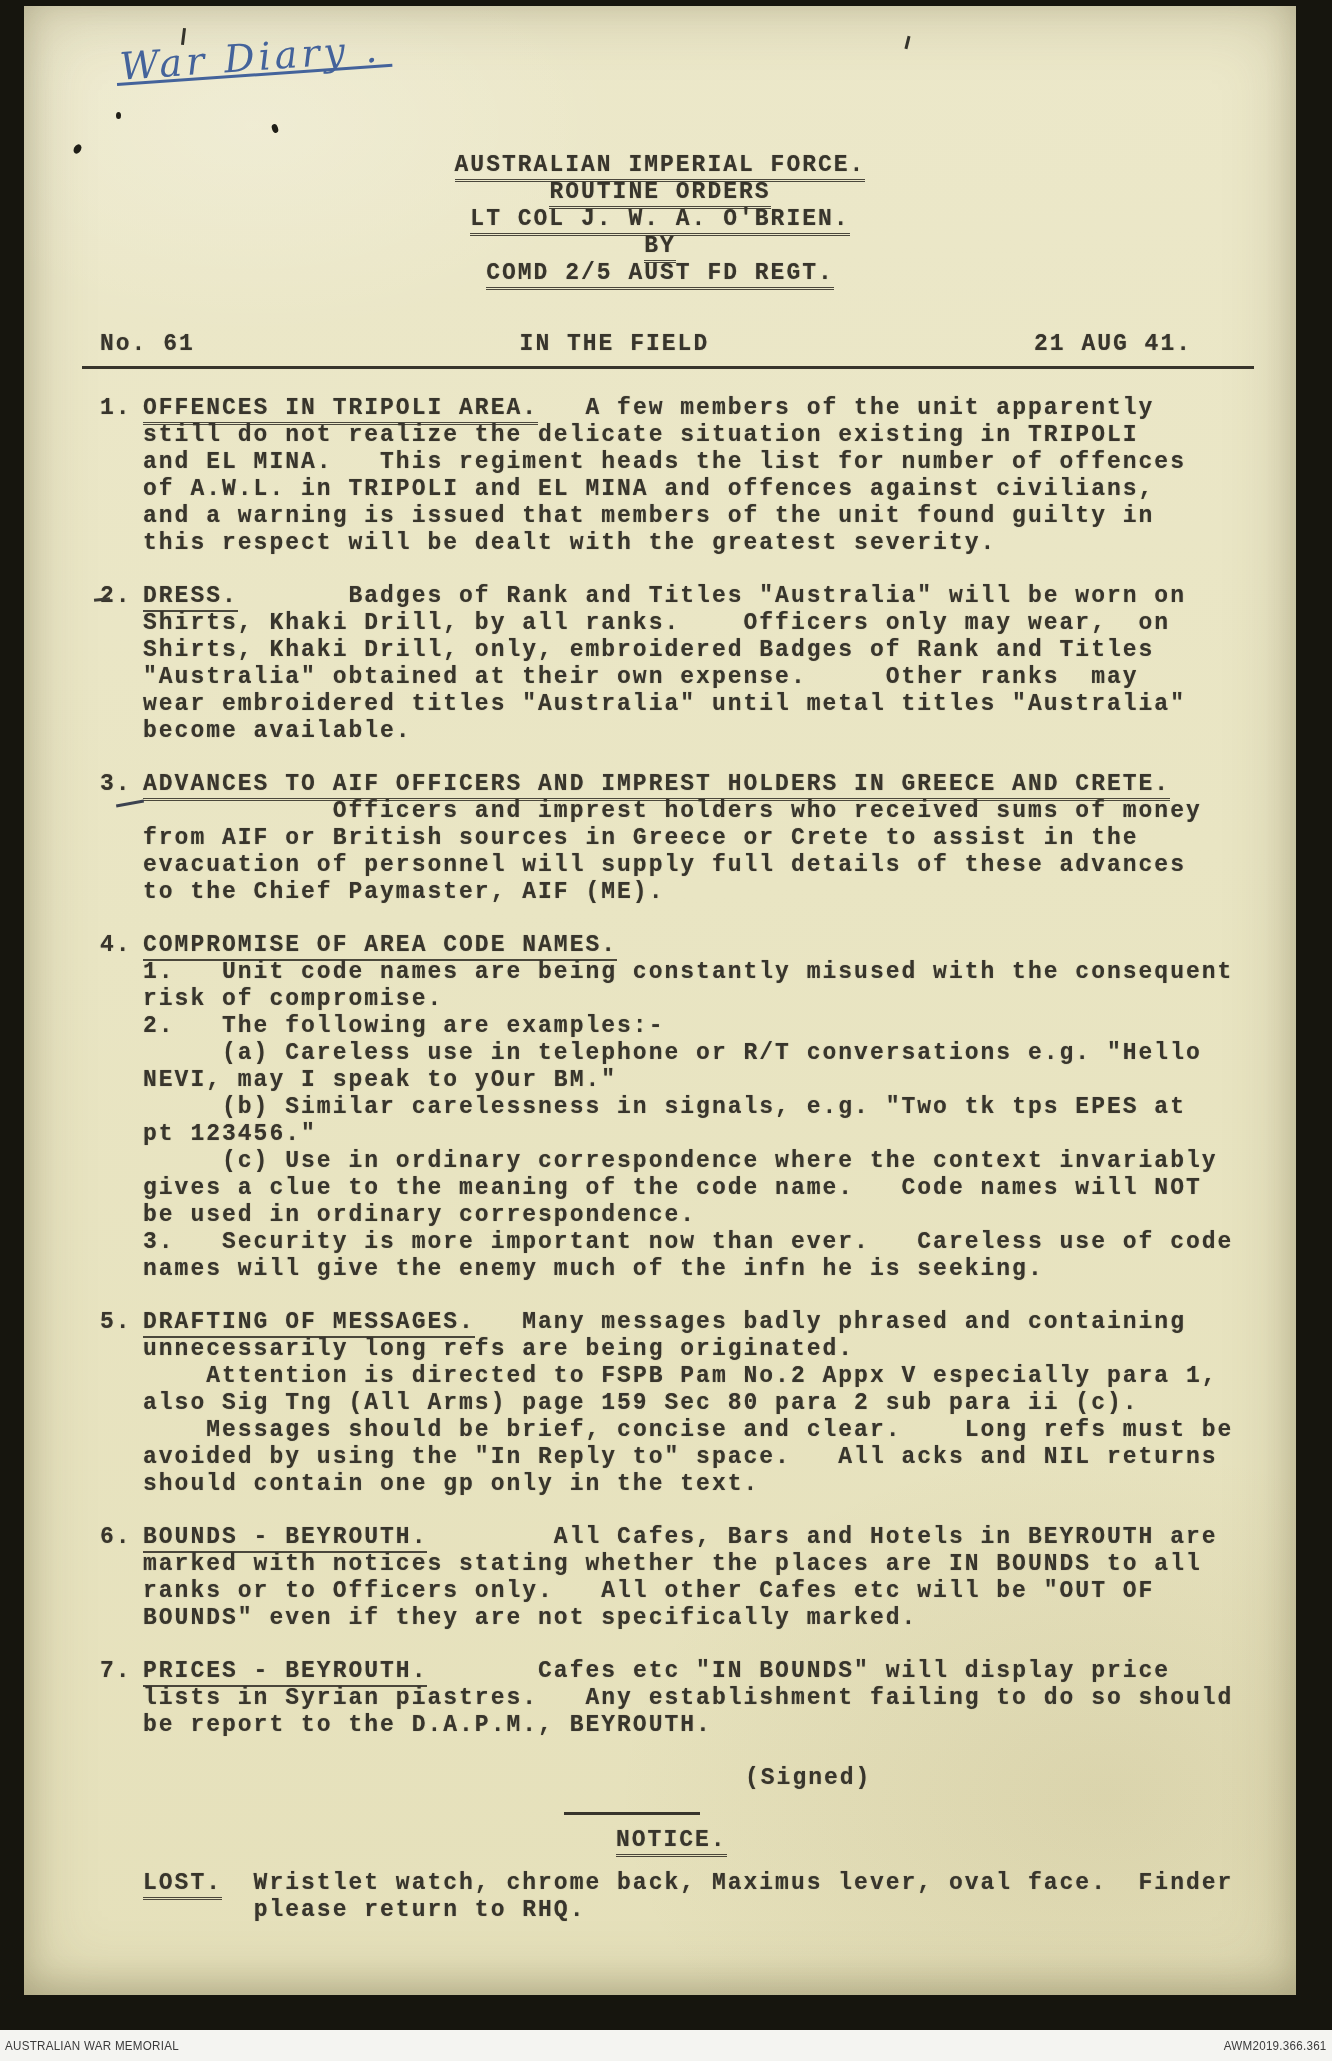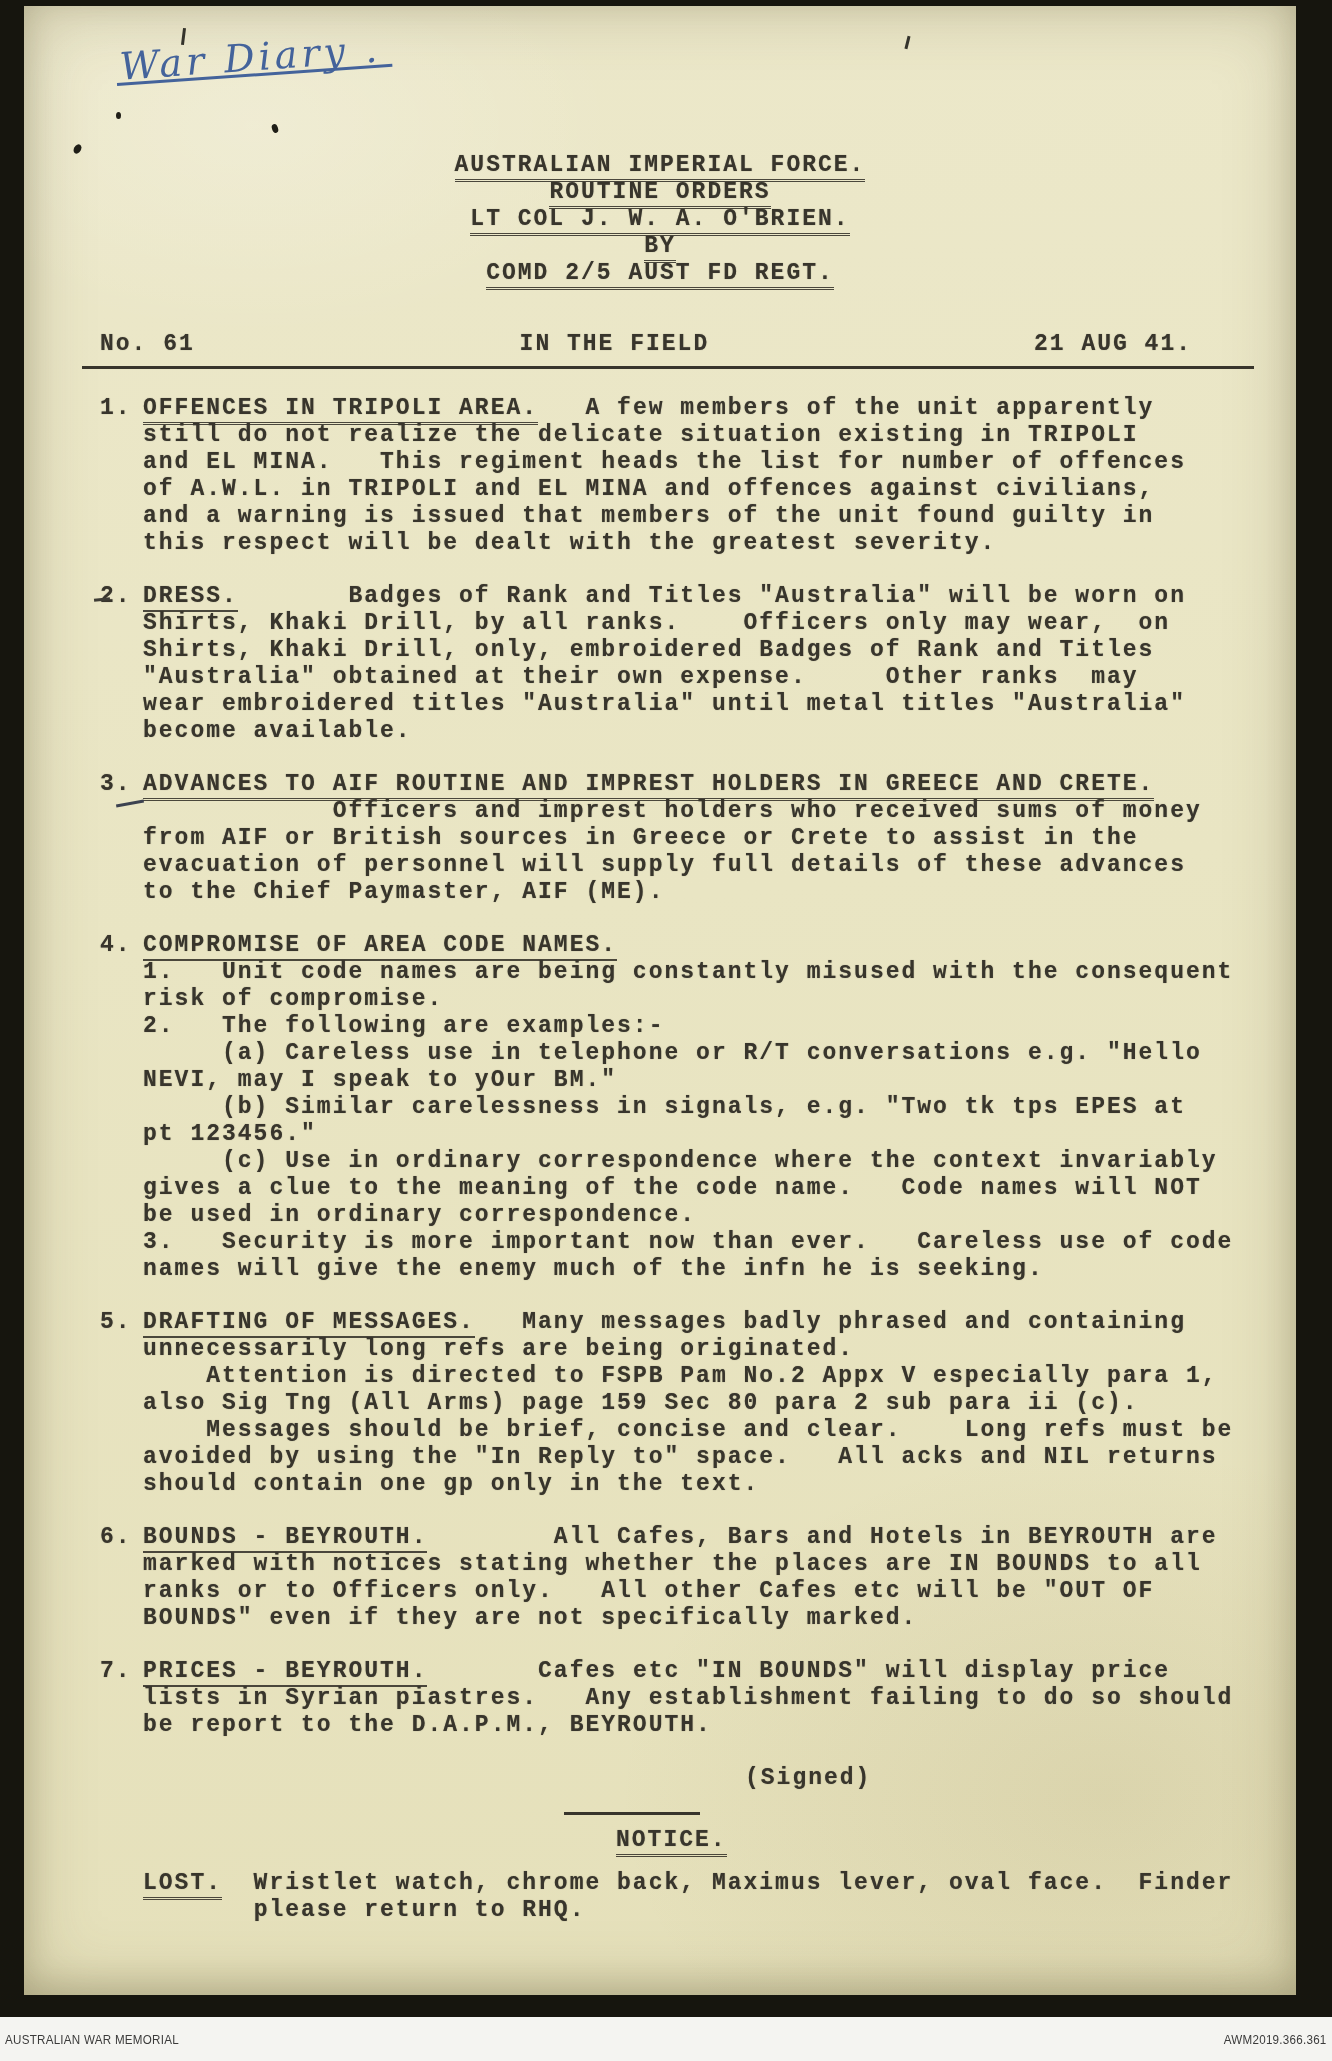--- a/index.html
+++ b/index.html
@@ -55,21 +55,21 @@
   .signature { margin-top:6px; }
   .sig-signed { margin-left:721px; height:27px; }
   .sig-name   { margin-left:821px; height:27px; margin-top:4px; }
   .sig-title  { margin-left:856px; height:27px; }
 
   .notice-divider { margin:20px 0 0 540px; width:136px; height:3px; background:#38352c; }
   .notice-label { margin:12px 0 16px 592px; }
   .lost { margin-left:119px; white-space:pre-wrap; }
 
   .footer {
-    position:absolute; left:0; right:0; bottom:0; height:44px;
+    position:absolute; left:0; right:0; bottom:0; height:31px;
     background:#f4f4f1; display:flex; justify-content:space-between; align-items:center;
     padding:0 5px; box-sizing:border-box;
     font-family:"Liberation Sans",sans-serif; font-size:13.5px; color:#3b3b3b;
   }
   .footer .f-left  { transform:scaleX(0.86); transform-origin:left center; letter-spacing:0.3px; }
   .footer .f-right { transform:scaleX(0.86); transform-origin:right center; letter-spacing:0.3px; }
 </style>
 </head>
 <body>
 
@@ -116,21 +116,21 @@
       <div class="order-text"><span class="u">DRESS.</span><span>       Badges of Rank and Titles "Australia" will be worn on
 Shirts, Khaki Drill, by all ranks.    Officers only may wear,  on
 Shirts, Khaki Drill, only, embroidered Badges of Rank and Titles
 "Australia" obtained at their own expense.     Other ranks  may
 wear embroidered titles "Australia" until metal titles "Australia"
 become available.</span></div>
     </div>
 
     <div class="order-item">
       <span class="order-num">3.</span>
-      <div class="order-text"><span class="u2">ADVANCES TO AIF ROUTINE AND IMPREST HOLDERS IN GREECE AND CRETE.</span><span>
+      <div class="order-text"><span class="u2">ADVANCES TO AIF OFFICERS AND IMPREST HOLDERS IN GREECE AND CRETE.</span><span>
             Officers and imprest holders who received sums of money
 from AIF or British sources in Greece or Crete to assist in the
 evacuation of personnel will supply full details of these advances
 to the Chief Paymaster, AIF (ME).</span></div>
     </div>
 
     <div class="order-item">
       <span class="order-num">4.</span>
       <div class="order-text"><span class="u">COMPROMISE OF AREA CODE NAMES.</span><span>
 1.   Unit code names are being constantly misused with the consequent

